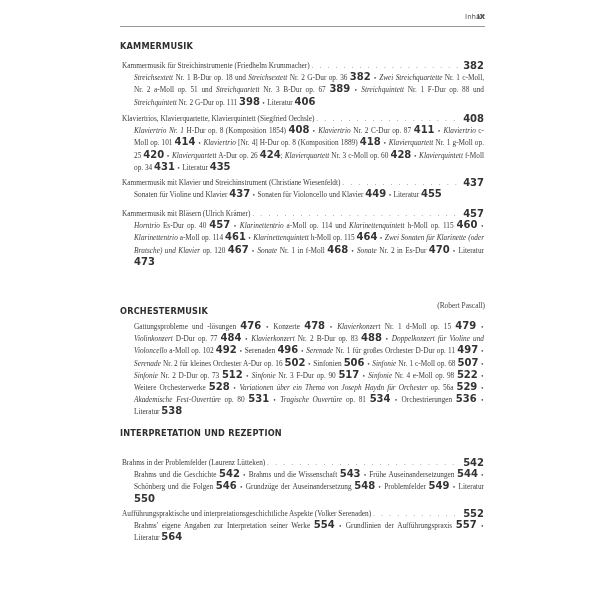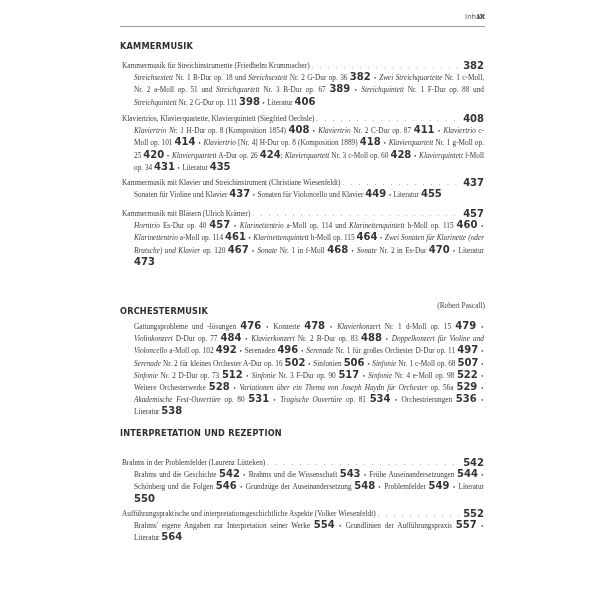--- a/index.html
+++ b/index.html
@@ -63,17 +63,17 @@
   <div class="section-head" style="top:306px;">ORCHESTERMUSIK</div>
   <div class="section-author" style="top:301px;">(Robert Pascall)</div>
   <div class="para" style="top:320px;"><span><span>Gattungsprobleme und -lösungen </span><span class="num">476</span></span><span class="bul"> • </span><span><span>Konzerte </span><span class="num">478</span></span><span class="bul"> • </span><span><span class="it">Klavierkonzert</span><span> Nr. 1 d-Moll op. 15 </span><span class="num">479</span></span><span class="bul"> • </span><span><span class="it">Violinkonzert</span><span> D-Dur op. 77 </span><span class="num">484</span></span><span class="bul"> • </span><span><span class="it">Klavierkonzert</span><span> Nr. 2 B-Dur op. 83 </span><span class="num">488</span></span><span class="bul"> • </span><span><span class="it">Doppelkonzert für Violine und Violoncello</span><span> a-Moll op. 102 </span><span class="num">492</span></span><span class="bul"> • </span><span><span>Serenaden </span><span class="num">496</span></span><span class="bul"> • </span><span><span class="it">Serenade</span><span> Nr. 1 für großes Orchester D-Dur op. 11 </span><span class="num">497</span></span><span class="bul"> • </span><span><span class="it">Serenade</span><span> Nr. 2 für kleines Orchester A-Dur op. 16 </span><span class="num">502</span></span><span class="bul"> • </span><span><span>Sinfonien </span><span class="num">506</span></span><span class="bul"> • </span><span><span class="it">Sinfonie</span><span> Nr. 1 c-Moll op. 68 </span><span class="num">507</span></span><span class="bul"> • </span><span><span class="it">Sinfonie</span><span> Nr. 2 D-Dur op. 73 </span><span class="num">512</span></span><span class="bul"> • </span><span><span class="it">Sinfonie</span><span> Nr. 3 F-Dur op. 90 </span><span class="num">517</span></span><span class="bul"> • </span><span><span class="it">Sinfonie</span><span> Nr. 4 e-Moll op. 98 </span><span class="num">522</span></span><span class="bul"> • </span><span><span>Weitere Orchesterwerke </span><span class="num">528</span></span><span class="bul"> • </span><span><span class="it">Variationen über ein Thema von Joseph Haydn für Orchester</span><span> op. 56a </span><span class="num">529</span></span><span class="bul"> • </span><span><span class="it">Akademische Fest-Ouvertüre</span><span> op. 80 </span><span class="num">531</span></span><span class="bul"> • </span><span><span class="it">Tragische Ouvertüre</span><span> op. 81 </span><span class="num">534</span></span><span class="bul"> • </span><span><span>Orchestrierungen </span><span class="num">536</span></span><span class="bul"> • </span><span><span>Literatur </span><span class="num">538</span></span></div>
 
   <div class="section-head" style="top:428px;">INTERPRETATION UND REZEPTION</div>
   <div class="entry" style="top:457px;">
       <div class="head"><span>Brahms in der Problemfelder (Laurenz Lütteken) </span><span class="leader">. . . . . . . . . . . . . . . . . . . . . . . . . . . . . . . . . . . . . . . . . . . . . . . . . . . . . . . . . . . . . . . . . . . . . . . . . . . . . . . . </span><span class="pg">542</span></div>
       <div class="body"><span><span>Brahms und die Geschichte </span><span class="num">542</span></span><span class="bul"> • </span><span><span>Brahms und die Wissenschaft </span><span class="num">543</span></span><span class="bul"> • </span><span><span>Frühe Auseinandersetzungen </span><span class="num">544</span></span><span class="bul"> • </span><span><span>Schönberg und die Folgen </span><span class="num">546</span></span><span class="bul"> • </span><span><span>Grundzüge der Auseinandersetzung </span><span class="num">548</span></span><span class="bul"> • </span><span><span>Problemfelder </span><span class="num">549</span></span><span class="bul"> • </span><span><span>Literatur </span><span class="num">550</span></span></div>
     </div>
   <div class="entry" style="top:508px;">
-      <div class="head"><span>Aufführungspraktische und interpretationsgeschichtliche Aspekte (Volker Wiesenfeldt) </span><span class="leader">. . . . . . . . . . . . . . . . . . . . . . . . . . . . . . . . . . . . . . . . . . . . . . . . . . . . . . . . . . . . . . . . . . . . . . . . . . . . . . . . </span><span class="pg">552</span></div>
+      <div class="head"><span>Aufführungspraktische und interpretationsgeschichtliche Aspekte (Volker Serenaden) </span><span class="leader">. . . . . . . . . . . . . . . . . . . . . . . . . . . . . . . . . . . . . . . . . . . . . . . . . . . . . . . . . . . . . . . . . . . . . . . . . . . . . . . . </span><span class="pg">552</span></div>
       <div class="body"><span><span>Brahms' eigene Angaben zur Interpretation seiner Werke </span><span class="num">554</span></span><span class="bul"> • </span><span><span>Grundlinien der Aufführungspraxis </span><span class="num">557</span></span><span class="bul"> • </span><span><span>Literatur </span><span class="num">564</span></span></div>
     </div>
 
 </div>
 
 </body></html>

